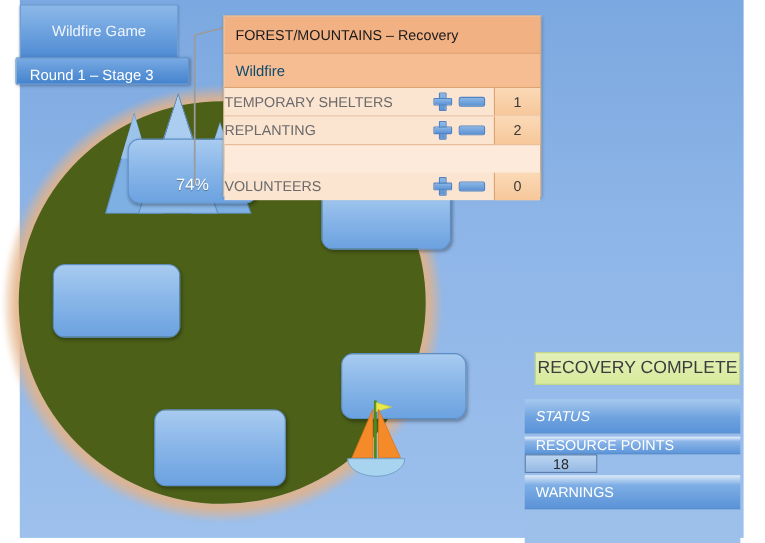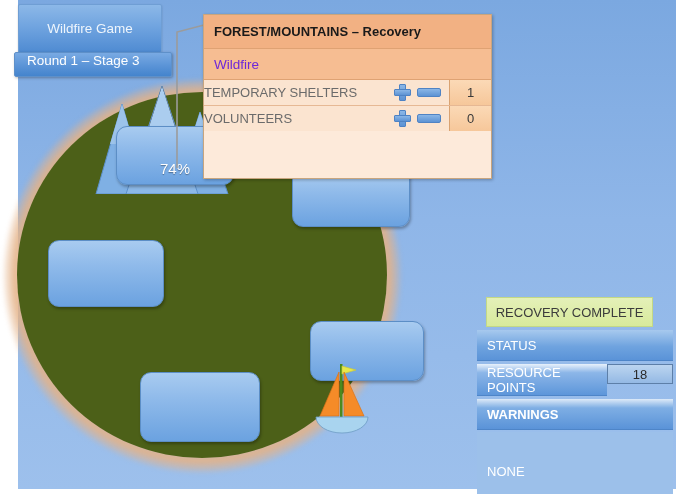--- a/index.html
+++ b/index.html
@@ -48,40 +48,40 @@
 
   
   #tab-title{position:absolute;left:18px;top:4px;width:142px;height:47px;
              background:linear-gradient(180deg,#8cb8e8 0%, #6fa3df 48%, #4f8bd2 100%);
              border:1px solid #6f9ed4;border-radius:2px;
              color:#eef5fc;font-size:13.5px;display:flex;align-items:center;
              justify-content:center;box-shadow:0 1px 2px rgba(0,0,0,.2);}
   #tab-round{position:absolute;left:14px;top:52px;width:158px;height:25px;
              background:linear-gradient(180deg,#79aae3 0%, #5b94d7 55%, #4484cd 100%);
              border:1px solid #5e90c9;border-radius:2px;
-             color:#ffffff;font-size:13.5px;display:flex;align-items:flex-start;
+             color:#ffffff;font-size:13.5px;display:flex;align-items:flex-end;
              padding-left:12px;box-sizing:border-box;
              box-shadow:1px 1px 3px rgba(0,0,0,.3);}
 
   
   #leader{position:absolute;left:170px;top:22px;width:36px;height:148px;}
 
   
   #panel{position:absolute;left:203px;top:14px;width:287px;height:163px;
          border:1px solid #c8a57e;box-shadow:1px 1px 3px rgba(0,0,0,.28);
          background:#fdeada;}
   #panel-title{height:33px;background:#f2b183;border-bottom:1px solid #dfa273;
                display:flex;align-items:center;padding-left:10px;
-               font-size:13px;font-weight:bold;color:#1a1a1a;}
+               font-size:13px;font-weight:normal;color:#1a1a1a;}
   #panel-sub{height:30px;background:#f6bd92;border-bottom:1px solid #dfa273;
              display:flex;align-items:center;padding-left:10px;
-             font-size:13.5px;color:#6d28d9;}
+             font-size:13.5px;color:#0c4a6e;}
   .res-row{display:flex;align-items:center;height:25px;
            border-bottom:1px solid #e6b894;background:#fbe4d0;}
-  .res-row:last-child{border-bottom:none;}
+  .res-row:last-child{border-bottom:none;margin-top:25px;}
   .res-label{flex:1;font-size:13px;color:#6b6b6b;
              white-space:nowrap;}
   .res-ctrls{display:flex;align-items:center;gap:6px;padding-right:8px;}
   .btn-plus{width:17px;height:17px;position:relative;}
   .btn-plus::before,.btn-plus::after{content:"";position:absolute;
      background:linear-gradient(180deg,#8ab6e6,#5d93d4);
      border:1px solid #4f83c4;border-radius:1px;}
   .btn-plus::before{left:5px;top:0;width:5px;height:15px;}
   .btn-plus::after{left:0;top:5px;width:15px;height:5px;}
   .btn-minus{width:22px;height:7px;
@@ -90,40 +90,40 @@
   .res-val{width:42px;height:25px;box-sizing:border-box;
            background:linear-gradient(180deg,#fbd9b6,#f6c79a);
            border-left:1px solid #d9a271;
            display:flex;align-items:center;justify-content:center;
            font-size:13px;color:#3a3a3a;}
 
   
   #status{position:absolute;left:477px;top:297px;width:196px;height:192px;}
   .st-bar{box-sizing:border-box;width:100%;color:#ffffff;font-size:13px;
           display:flex;align-items:center;padding-left:10px;}
-  #st-recovery{height:30px;margin-left:9px;width:167px;
+  #st-recovery{height:30px;margin-left:9px;width:187px;
      background:linear-gradient(180deg,#e4f0b8 0%, #d8ea9c 100%);
-     border:1px solid #c3d886;color:#3c3c3c;font-size:13px;
+     border:1px solid #c3d886;color:#3c3c3c;font-size:16px;
      justify-content:center;padding-left:0;
-     display:flex;align-items:center;box-sizing:border-box;}
-  #st-status{height:31px;margin-top:3px;
+     display:flex;align-items:center;box-sizing:border-box;margin-top:23px;}
+  #st-status{height:31px;margin-top:13px;
      background:linear-gradient(180deg,#a7c9ee 0%, #6fa3df 55%, #5a93d8 100%);
-     border-bottom:1px solid #4e85c8;}
-  #st-resrow{display:flex;align-items:stretch;margin-top:3px;height:32px;}
+     border-bottom:1px solid #4e85c8;font-style:italic;}
+  #st-resrow{display:flex;align-items:stretch;margin-top:3px;height:32px;flex-direction:column;}
   #st-res{flex:1;height:32px;
      background:linear-gradient(180deg,#e8f1fb 0%, #8cb6e8 28%, #5d96da 100%);
      border-bottom:1px solid #4e85c8;}
   #st-resval{width:66px;height:20px;box-sizing:border-box;
      background:linear-gradient(180deg,#bcd5f0,#94b9e4);
      border:1px solid #5d7fa8;
      display:flex;align-items:center;justify-content:center;
      color:#2a2a2a;font-size:13px;}
   #st-warn{height:31px;margin-top:3px;
      background:linear-gradient(180deg,#ddeaf8 0%, #7eaee4 30%, #5a93d8 100%);
-     border-bottom:1px solid #4e85c8;font-weight:bold;}
+     border-bottom:1px solid #4e85c8;}
   #st-none{height:78px;margin-top:2px;
      background:#9cc0ea;color:#ffffff;font-size:13px;
      display:flex;align-items:center;padding-left:10px;box-sizing:border-box;}
 </style>
 </head>
 <body>
 
 <div id="stage">
 
   <div id="water"></div>
@@ -182,20 +182,28 @@
 
     <div class="res-row">
       <span class="res-label">TEMPORARY SHELTERS</span>
       <span class="res-ctrls">
         <span class="btn-plus"></span>
         <span class="btn-minus"></span>
       </span>
       <span class="res-val">1</span>
     </div>
 
+    <div class="res-row">
+      <span class="res-label">REPLANTING</span>
+      <span class="res-ctrls">
+        <span class="btn-plus"></span>
+        <span class="btn-minus"></span>
+      </span>
+      <span class="res-val">2</span>
+    </div>
 
 
     <div class="res-row">
       <span class="res-label">VOLUNTEERS</span>
       <span class="res-ctrls">
         <span class="btn-plus"></span>
         <span class="btn-minus"></span>
       </span>
       <span class="res-val">0</span>
     </div>

